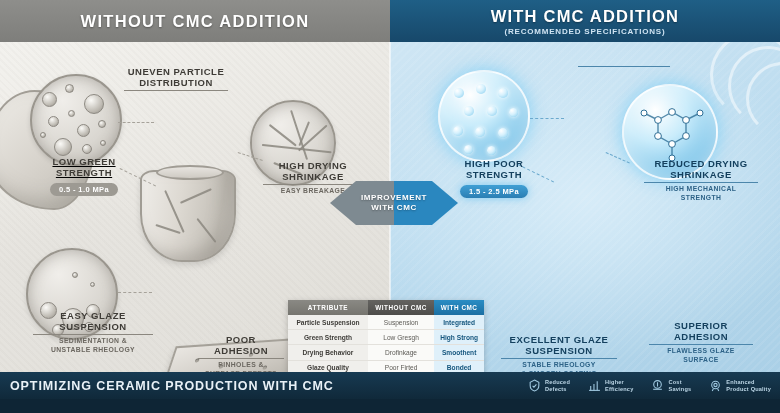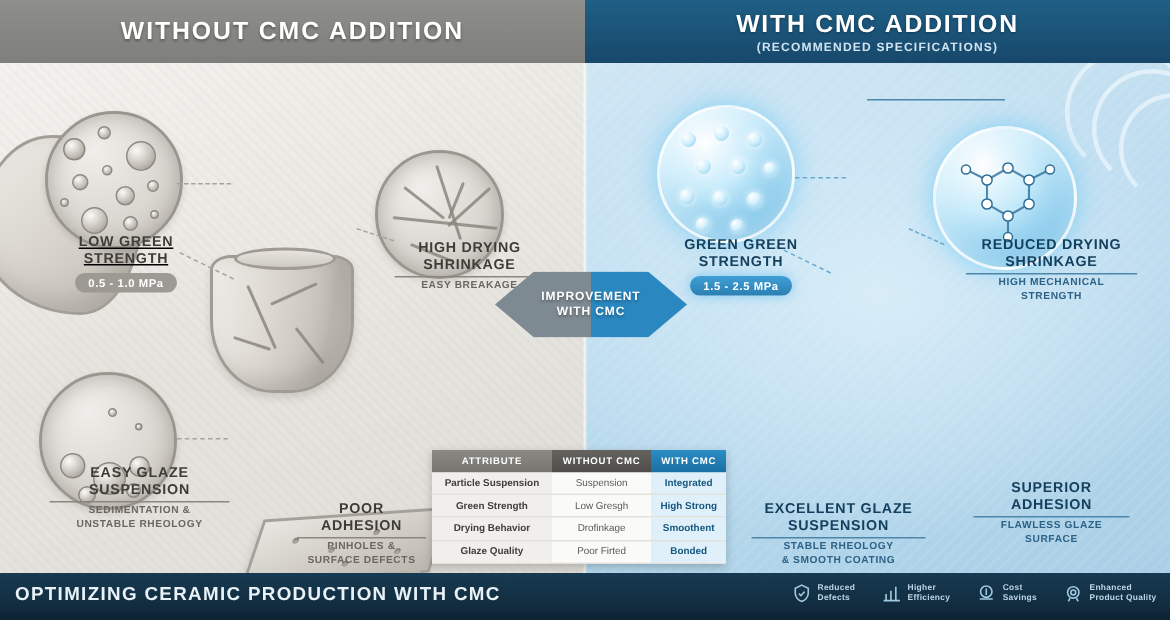--- a/index.html
+++ b/index.html
@@ -211,21 +211,21 @@
     padding: 3.6px 2px; text-align: center; font-weight: bold;
     color: #46443f; border-bottom: 1px solid #e3e1dc;
   }
   .cmp-table td.attr { background: #f0efec; color: #3f3d39; }
   .cmp-table td.wo   { background: #fafaf8; color: #5c5a55; font-weight: normal; }
   .cmp-table td.w    { background: #dff0fa; color: #15567e; }
   .cmp-table tr.hl td.w { font-weight: bold; }
 
   
   .footer {
-    position: absolute; left: 0; top: 382px; width: 780px; height: 27px;
+    position: absolute; left: 0; top: 372px; width: 780px; height: 27px;
     background: linear-gradient(180deg,#173a52 0%,#10293a 100%);
     display: flex; align-items: center;
   }
   .footer-title {
     color: #e9f1f7; font-size: 12.5px; font-weight: bold; letter-spacing: .9px;
     margin-left: 10px; white-space: nowrap;
   }
   .footer-benefits {
     display: flex; align-items: center; gap: 17px; margin-left: auto; margin-right: 9px;
   }
@@ -357,20 +357,25 @@
       </svg>
     </div>
 
     <div class="conn-b" style="left:140px; top:76px; width:34px;"></div>
     <div class="conn-b" style="left:128px; top:122px; width:40px; transform:rotate(26deg);"></div>
     <div class="conn-b" style="left:216px; top:110px; width:26px; transform:rotate(24deg);"></div>
   </div>
 
   <div class="panel-divider"></div>
 
+  <div class="label dark" style="left:112px; top:66px; width:128px;">
+    <div class="t1" style="white-space:pre-line">UNEVEN PARTICLE
+DISTRIBUTION</div>
+    <div class="rule"></div>
+  </div>
 
   <div class="label dark" style="left:28px; top:156px; width:112px;text-decoration:underline;">
     <div class="t1" style="white-space:pre-line">LOW GREEN
 STRENGTH</div>
     <div class="pill pill-grey">0.5 - 1.0 MPa</div>
   </div>
 
   <div class="label dark" style="left:252px; top:160px; width:122px;">
     <div class="t1" style="white-space:pre-line">HIGH DRYING
 SHRINKAGE</div>
@@ -392,21 +397,21 @@
     <div class="rule"></div>
     <div class="t2" style="white-space:pre-line">PINHOLES &amp;
 SURFACE DEFECTS</div>
   </div>
 
   <div class="label blue" style="left:568px; top:64px; width:112px;">
     <div class="rule"></div>
   </div>
 
   <div class="label blue" style="left:432px; top:158px; width:124px;">
-    <div class="t1" style="white-space:pre-line">GREEN GREEN
+    <div class="t1" style="white-space:pre-line">HIGH POOR
 STRENGTH</div>
     <div class="pill pill-blue">1.5 - 2.5 MPa</div>
   </div>
 
   <div class="label blue" style="left:632px; top:158px; width:138px;">
     <div class="t1" style="white-space:pre-line">REDUCED DRYING
 SHRINKAGE</div>
     <div class="rule"></div>
     <div class="t2" style="white-space:pre-line">HIGH MECHANICAL
 STRENGTH</div>

